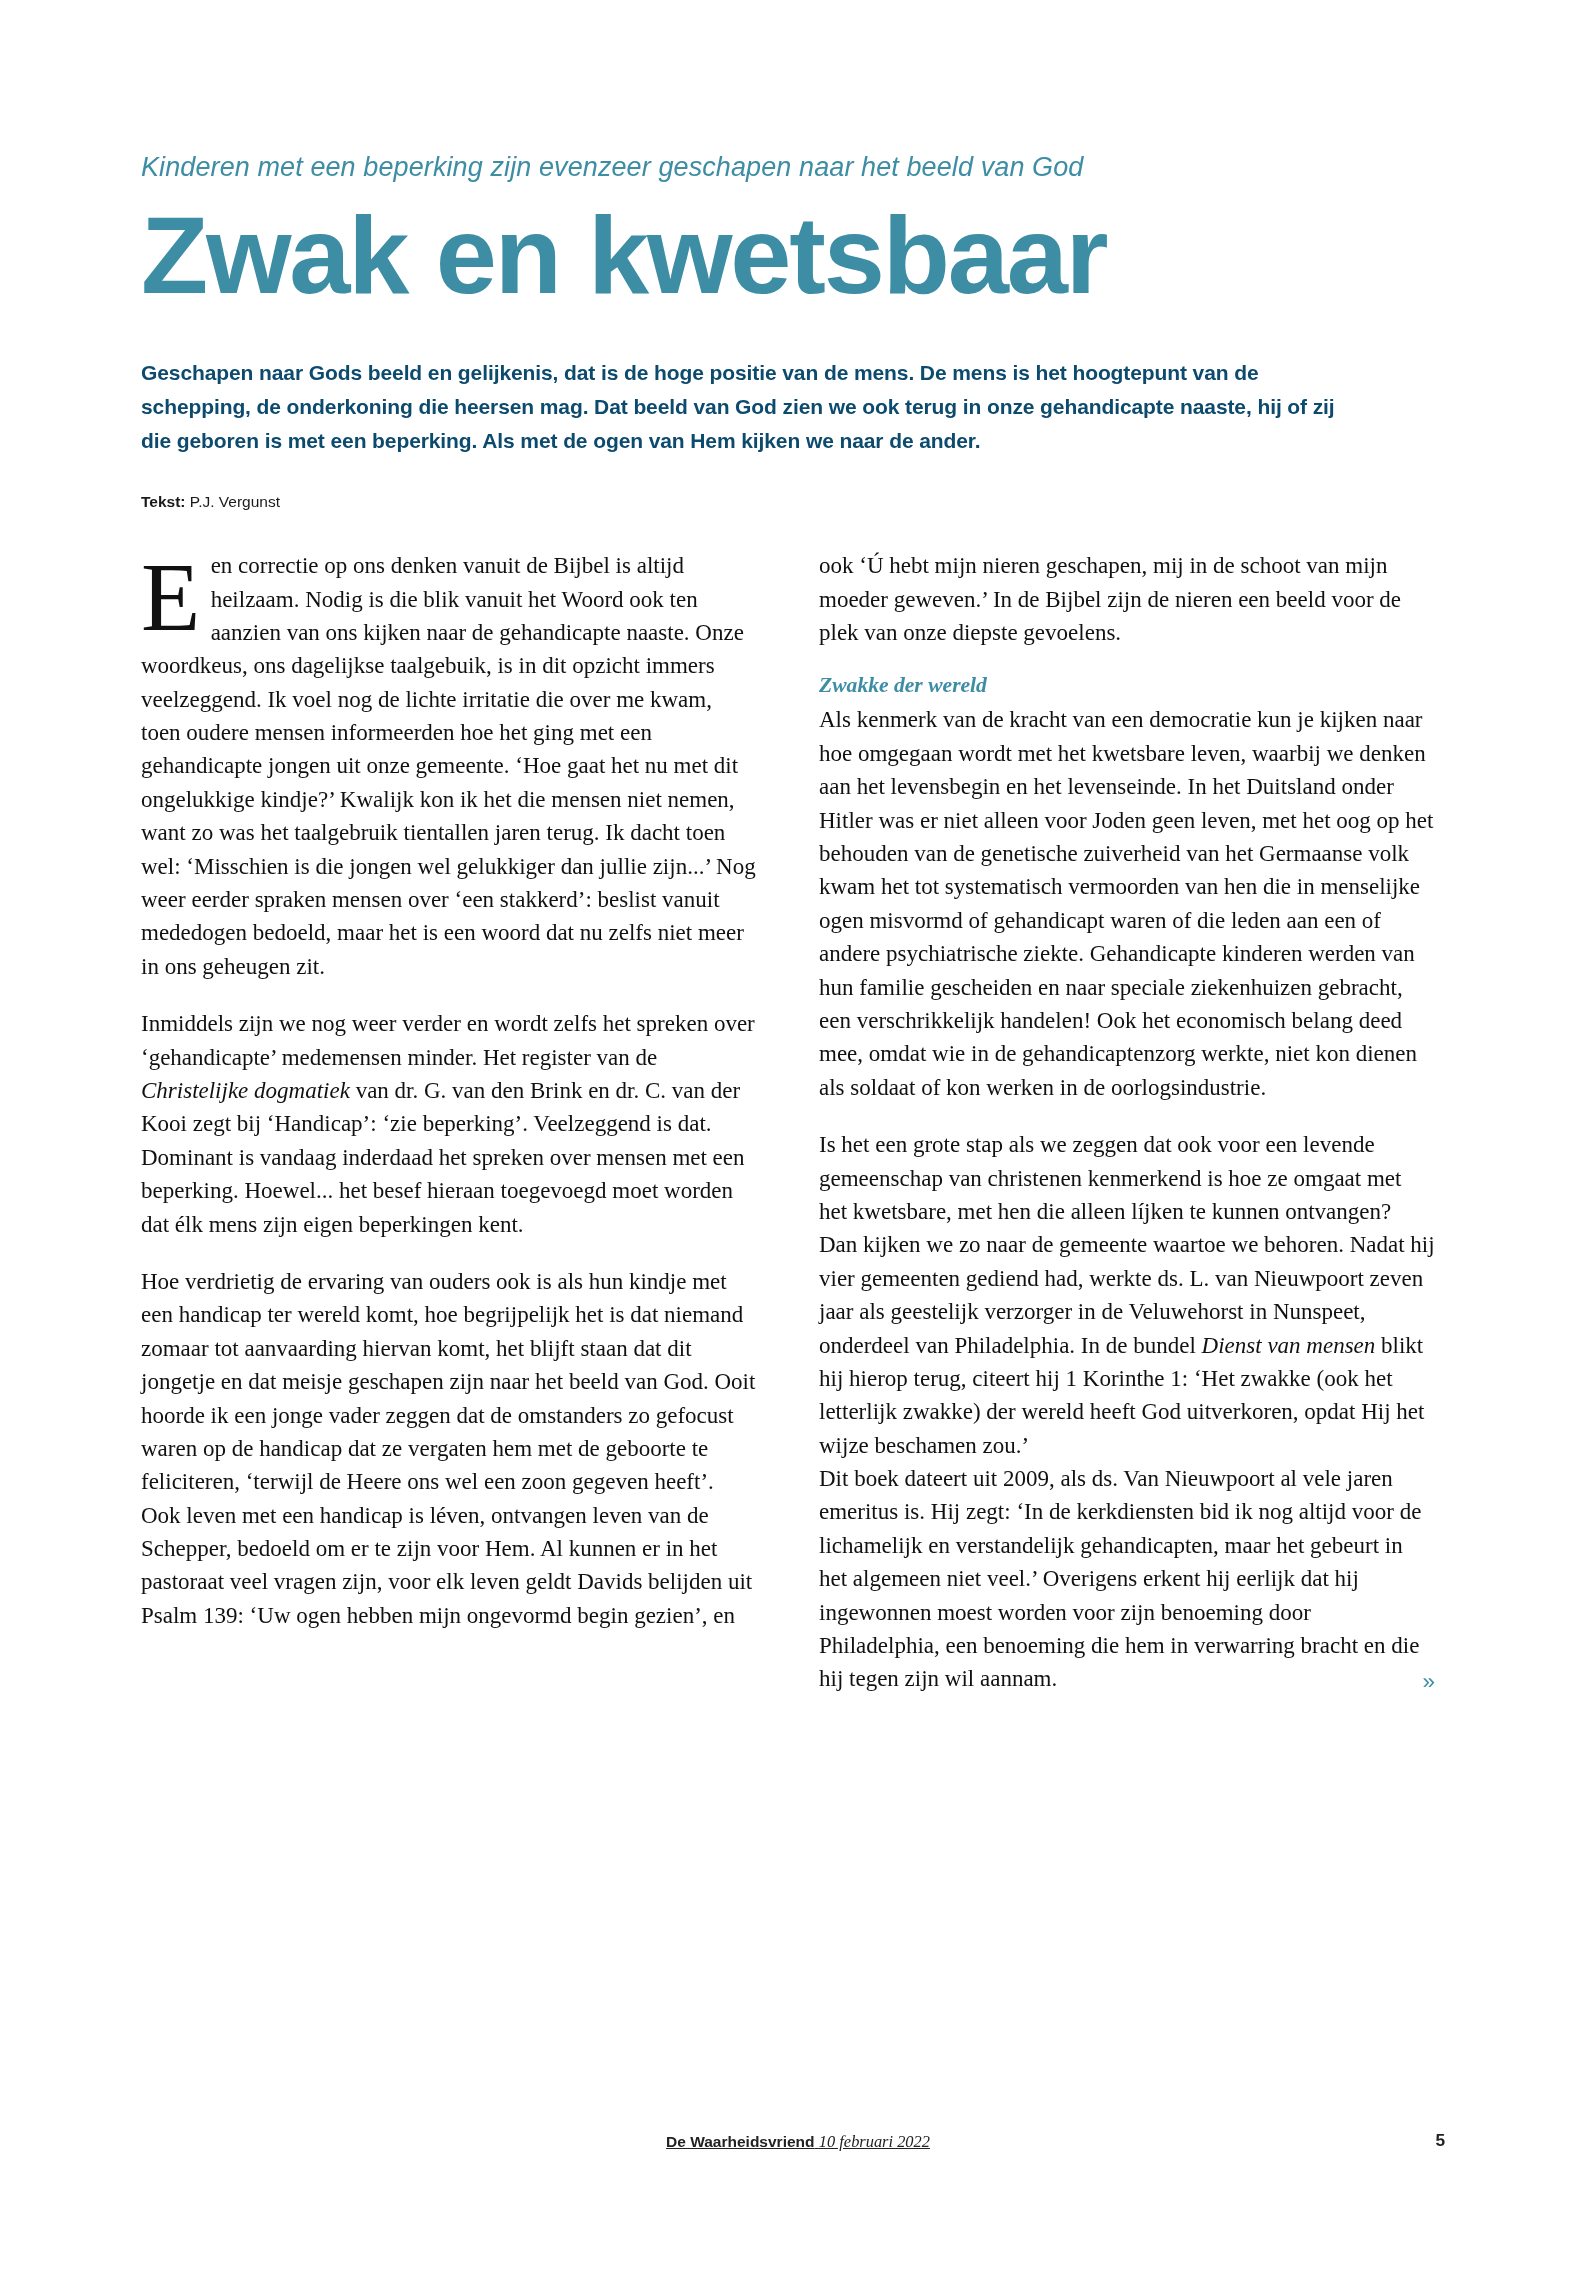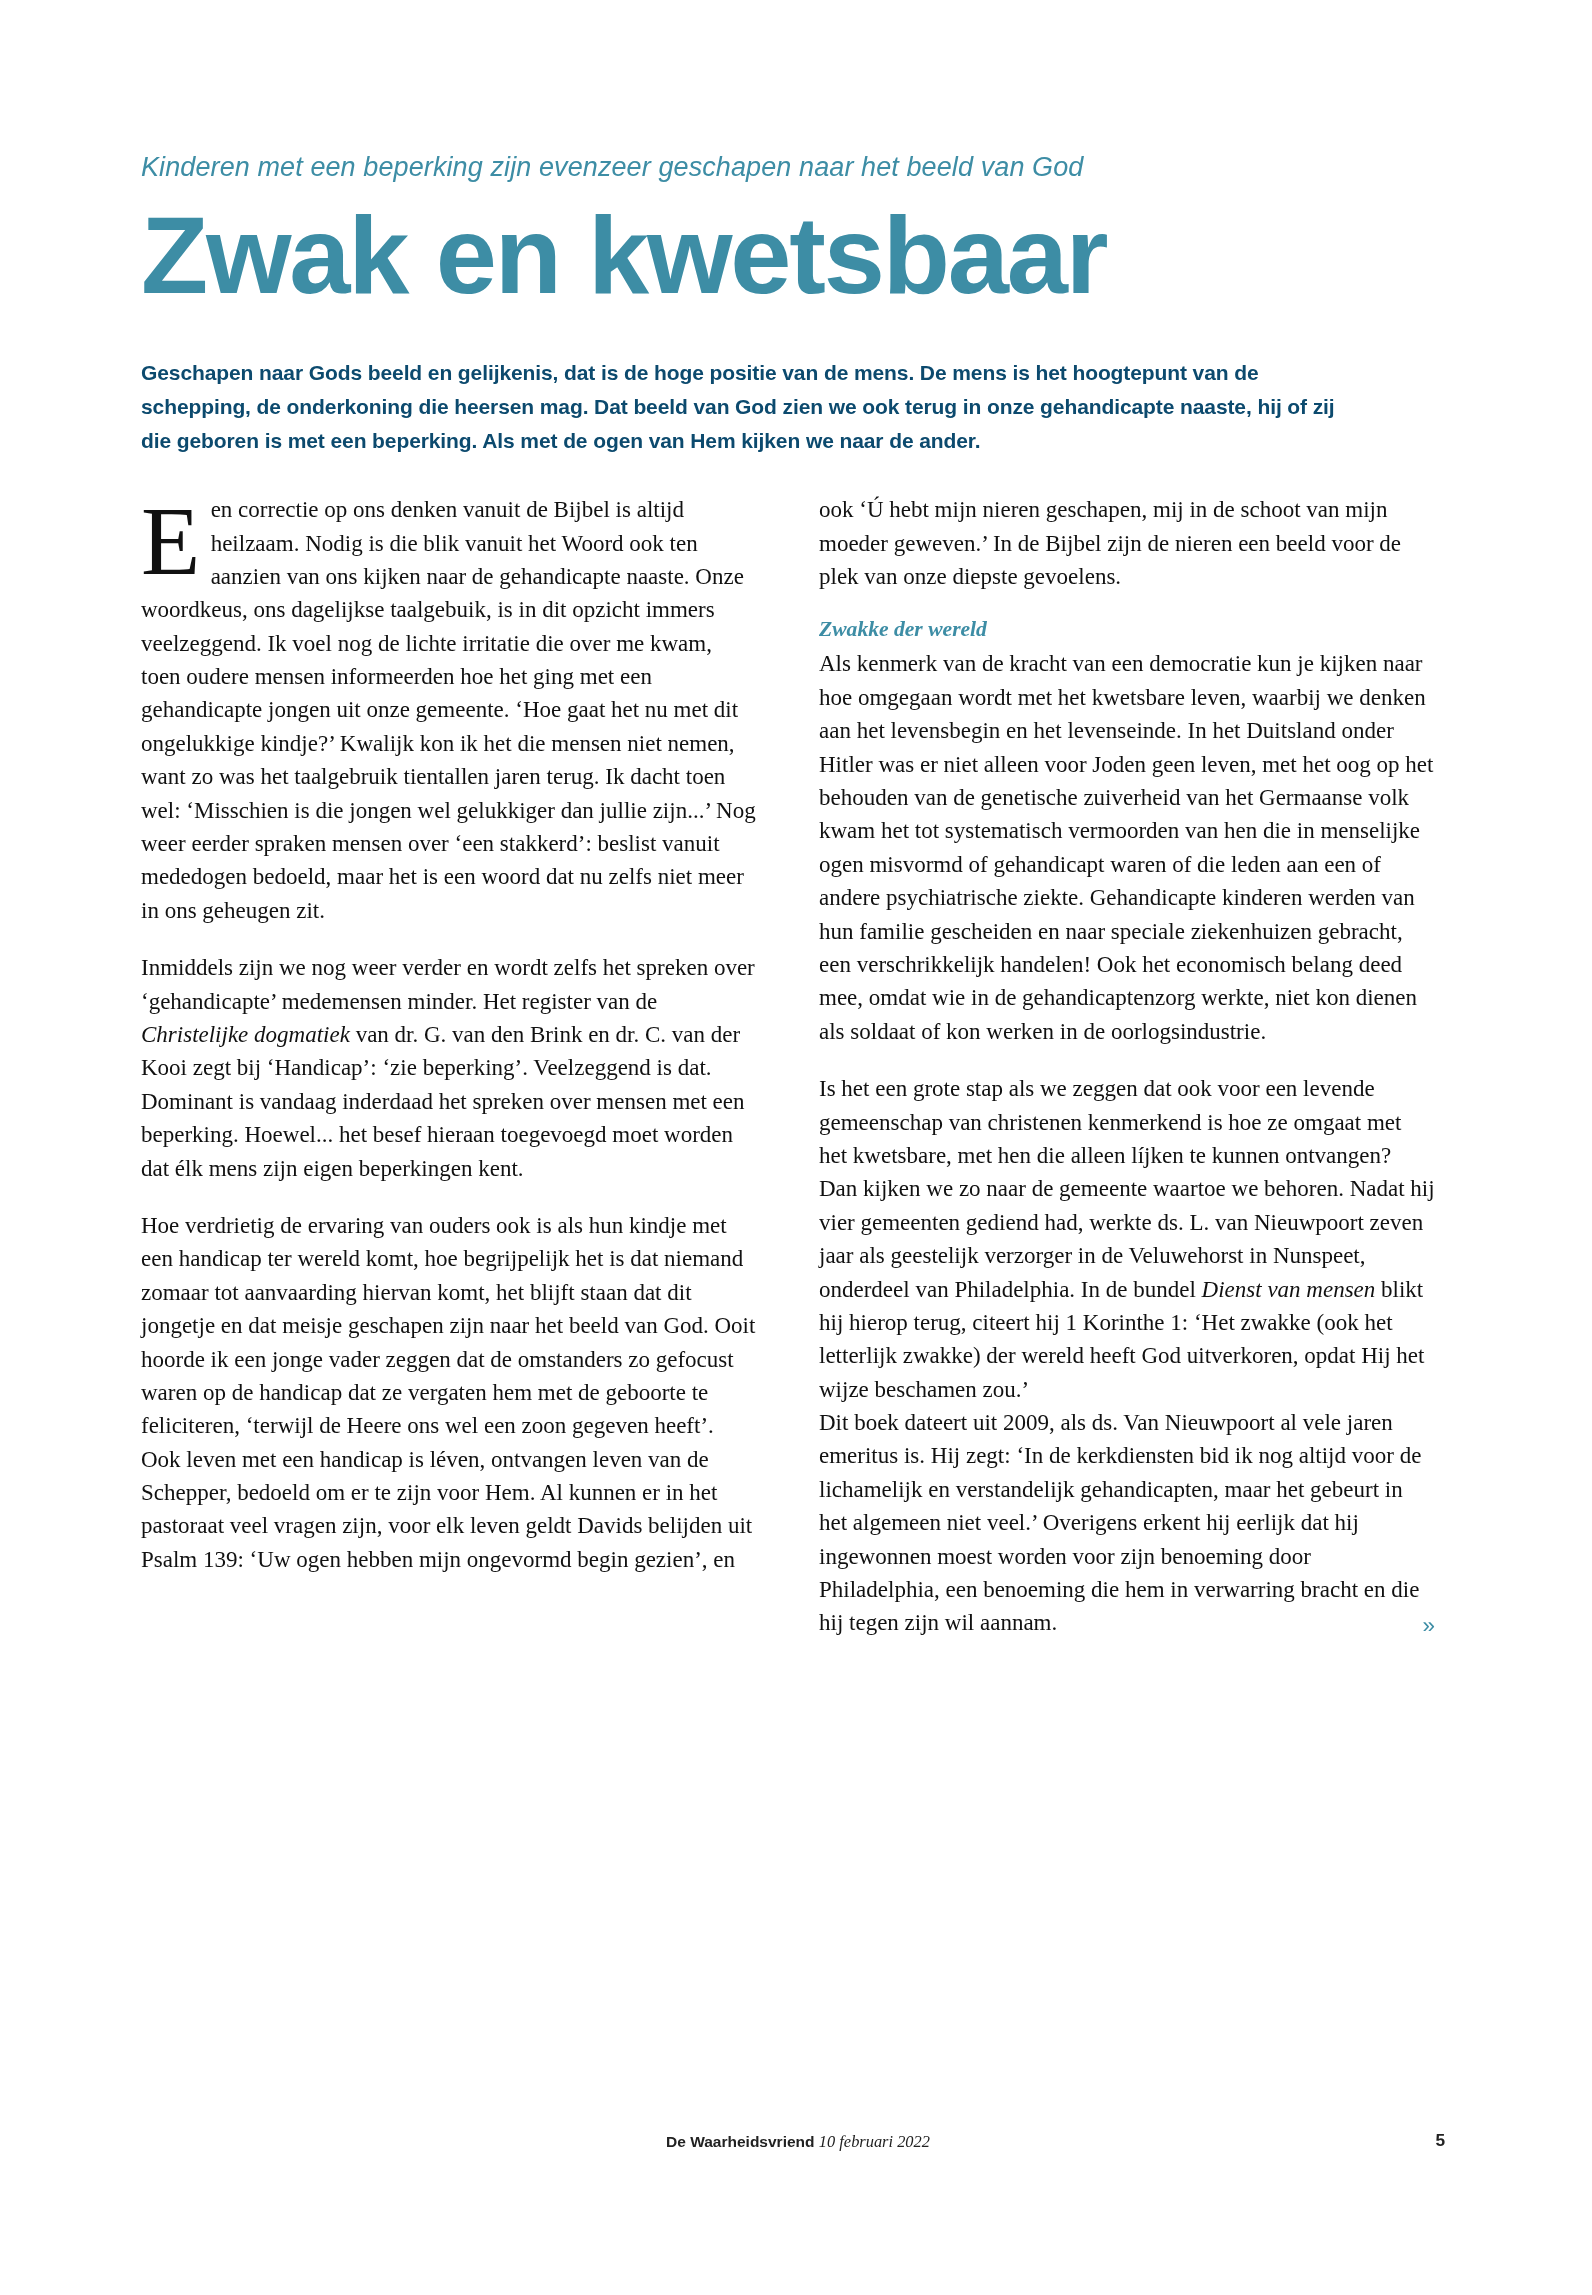--- a/index.html
+++ b/index.html
@@ -140,20 +140,21 @@
     position: absolute;
     left: 151px;
     top: 2132px;
     width: 1294px;
     font-family: "Liberation Sans", sans-serif;
     font-size: 15.5px;
     color: #222;
     display: flex;
     align-items: center;
     justify-content: center;
+    text-decoration: underline;
   }
   .footer-center {
     text-align: center;
   }
   .footer-title {
     font-weight: bold;
   }
   .footer-date {
     font-style: italic;
     font-family: "Liberation Serif", serif;
@@ -174,20 +175,24 @@
 <div class="page">
 
   <div class="content">
 
     <div class="kicker">Kinderen met een beperking zijn evenzeer geschapen naar het beeld van God</div>
 
     <h1 class="headline">Zwak en kwetsbaar</h1>
 
     <div class="lead">Geschapen naar Gods beeld en gelijkenis, dat is de hoge positie van de mens. De mens is het hoogtepunt van de schepping, de onderkoning die heersen mag. Dat beeld van God zien we ook terug in onze gehandicapte naaste, hij of zij die geboren is met een beperking. Als met de ogen van Hem kijken we naar de ander.</div>
 
+    <div class="byline">
+      <span class="byline-label">Tekst:</span>
+      <span>P.J. Vergunst</span>
+    </div>
 
     <div class="columns">
 
       <div class="col">
 
         <p class="body-p dropcap-para">
           <span class="dropcap">E</span><span>en correctie op ons denken vanuit de Bijbel is altijd heilzaam. Nodig is die blik vanuit het Woord ook ten aanzien van ons kijken naar de gehandicapte naaste. Onze woordkeus, ons dagelijkse taalgebuik, is in dit opzicht immers veelzeggend. Ik voel nog de lichte irritatie die over me kwam, toen oudere mensen informeerden hoe het ging met een gehandicapte jongen uit onze gemeente. ‘Hoe gaat het nu met dit ongelukkige kindje?’ Kwalijk kon ik het die mensen niet nemen, want zo was het taalgebruik tientallen jaren terug. Ik dacht toen wel: ‘Misschien is die jongen wel gelukkiger dan jullie zijn...’ Nog weer eerder spraken mensen over ‘een stakkerd’: beslist vanuit mededogen bedoeld, maar het is een woord dat nu zelfs niet meer in ons geheugen zit.</span>
         </p>
 
         <p class="body-p">

